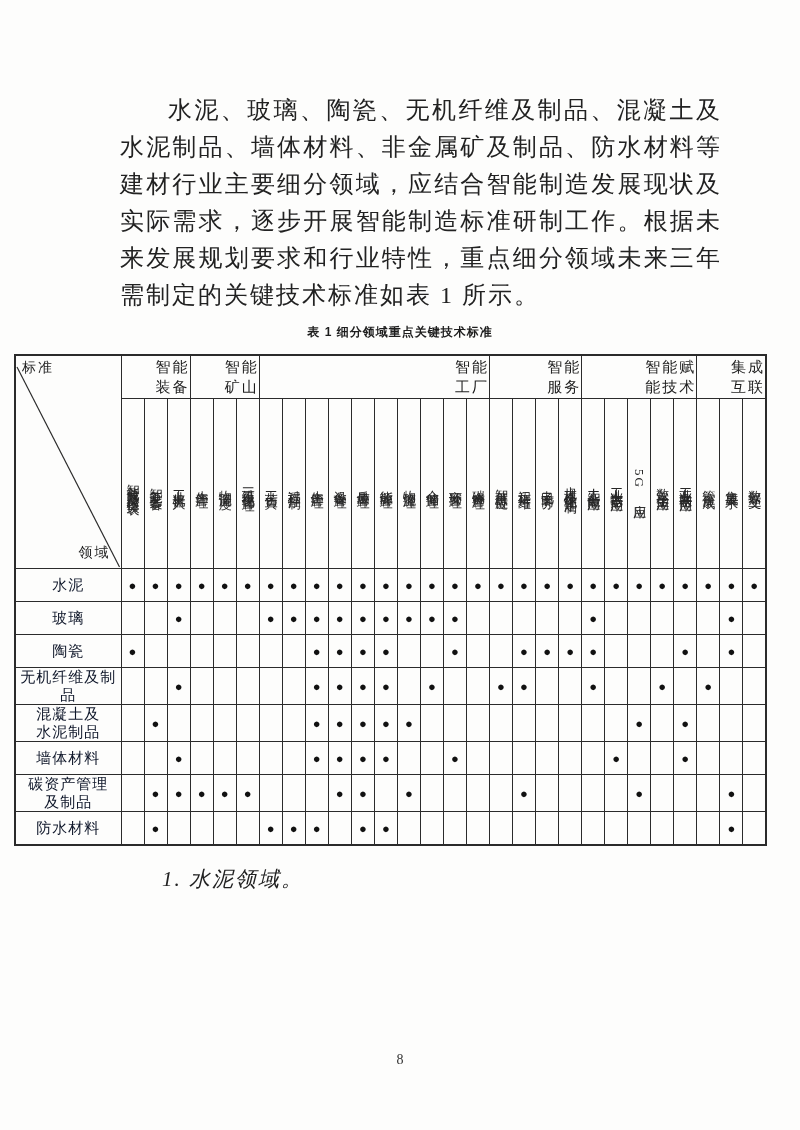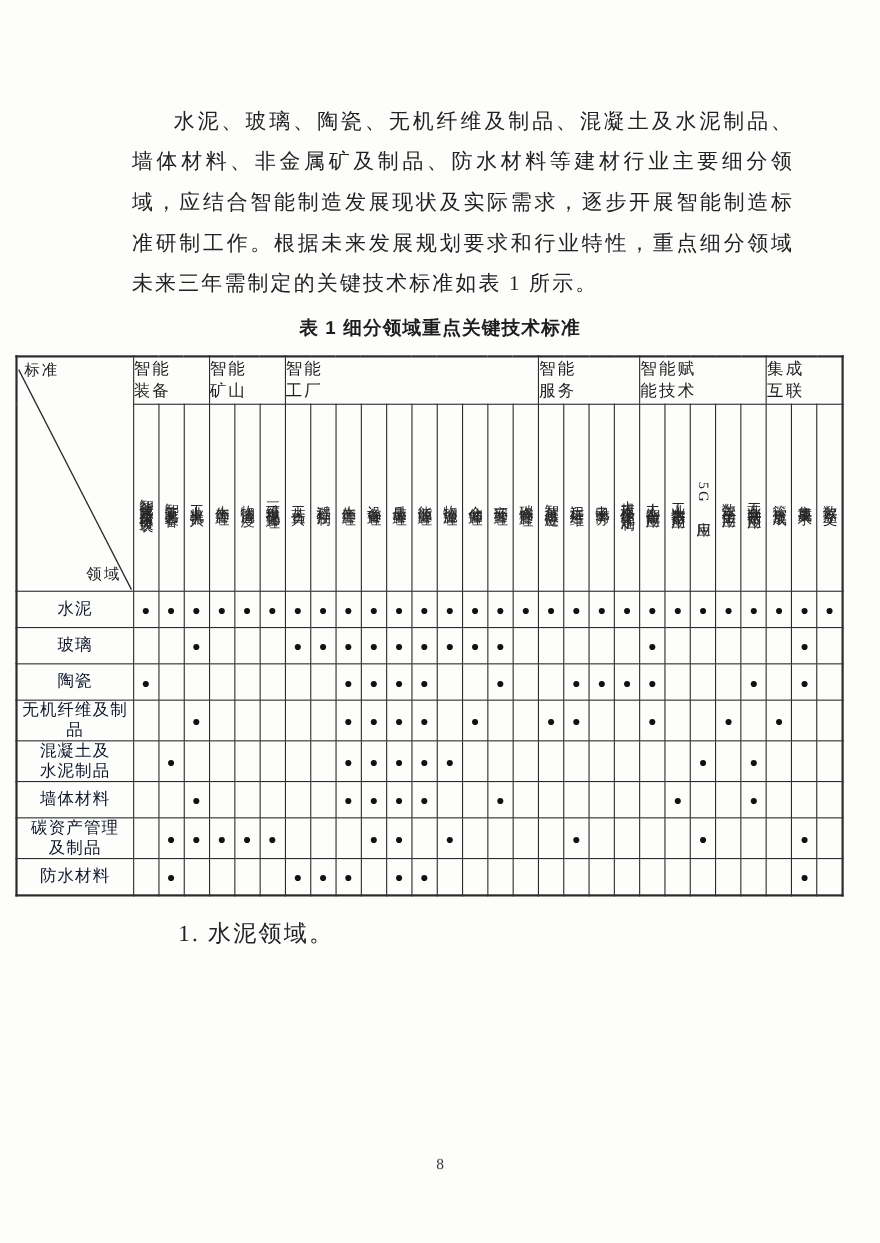--- a/index.html
+++ b/index.html
@@ -8,34 +8,34 @@
     width:800px;height:1130px;
     margin:0 auto;
     background:#fdfdfc;
     overflow:hidden;
     font-family:"Liberation Serif","DejaVu Serif",serif;
     color:#222;
   }
   .intro{
     margin:92px 78px 0 120px;
     width:602px;
-    font-size:19px;
+    font-size:24px;
     line-height:37px;
     letter-spacing:2px;
     text-align:justify;
     text-indent:2em;
     white-space:pre-line;
   }
   .caption{
     margin-top:10px;
     width:100%;
     text-align:center;
     font-family:"Liberation Sans","DejaVu Sans",sans-serif;
     font-weight:bold;
-    font-size:17px;
+    font-size:12px;
     letter-spacing:1px;
     color:#1d1d1d;
   }
   table.std{
     margin:13px 0 0 14px;
     border-collapse:collapse;
     table-layout:fixed;
     width:753px;
     border:2px solid #2b2b2b;
   }
@@ -52,21 +52,21 @@
     font-family:"Liberation Sans","DejaVu Sans",sans-serif;
     font-weight:bold;font-size:14px;color:#1d1d1d;
   }
   th.corner svg{position:absolute;left:0;top:0;width:100%;height:100%;}
   .corner-top{position:absolute;left:6px;top:3px;letter-spacing:2px;}
   .corner-bottom{position:absolute;right:10px;bottom:6px;letter-spacing:2px;}
   th.group{
     height:42px;
     font-family:"Liberation Sans","DejaVu Sans",sans-serif;
     font-weight:bold;font-size:15px;color:#1d1d1d;
-    text-align:left;vertical-align:middle;
+    text-align:right;vertical-align:middle;
     white-space:pre-line;line-height:20px;letter-spacing:2px;
   }
   th.vh{height:168px;text-align:center;vertical-align:middle;}
   .vtext{
     writing-mode:vertical-rl;
     text-orientation:mixed;
     margin:0 auto;
     font-size:13px;
     letter-spacing:2px;
     line-height:14px;
@@ -84,20 +84,21 @@
     text-align:center;vertical-align:middle;
     font-size:13px;line-height:1;color:#111;
   }
   .section{
     margin:12px 78px 0 120px;
     width:602px;
     font-size:21px;
     line-height:42px;
     letter-spacing:2px;
     text-align:justify;
+    font-style:italic;
   }
   .section p{margin:0;text-indent:2em;}
   .pagenum{
     position:absolute;
     left:0;bottom:62px;width:100%;
     text-align:center;
     font-size:14px;color:#333;
   }
 </style>
 </head>

